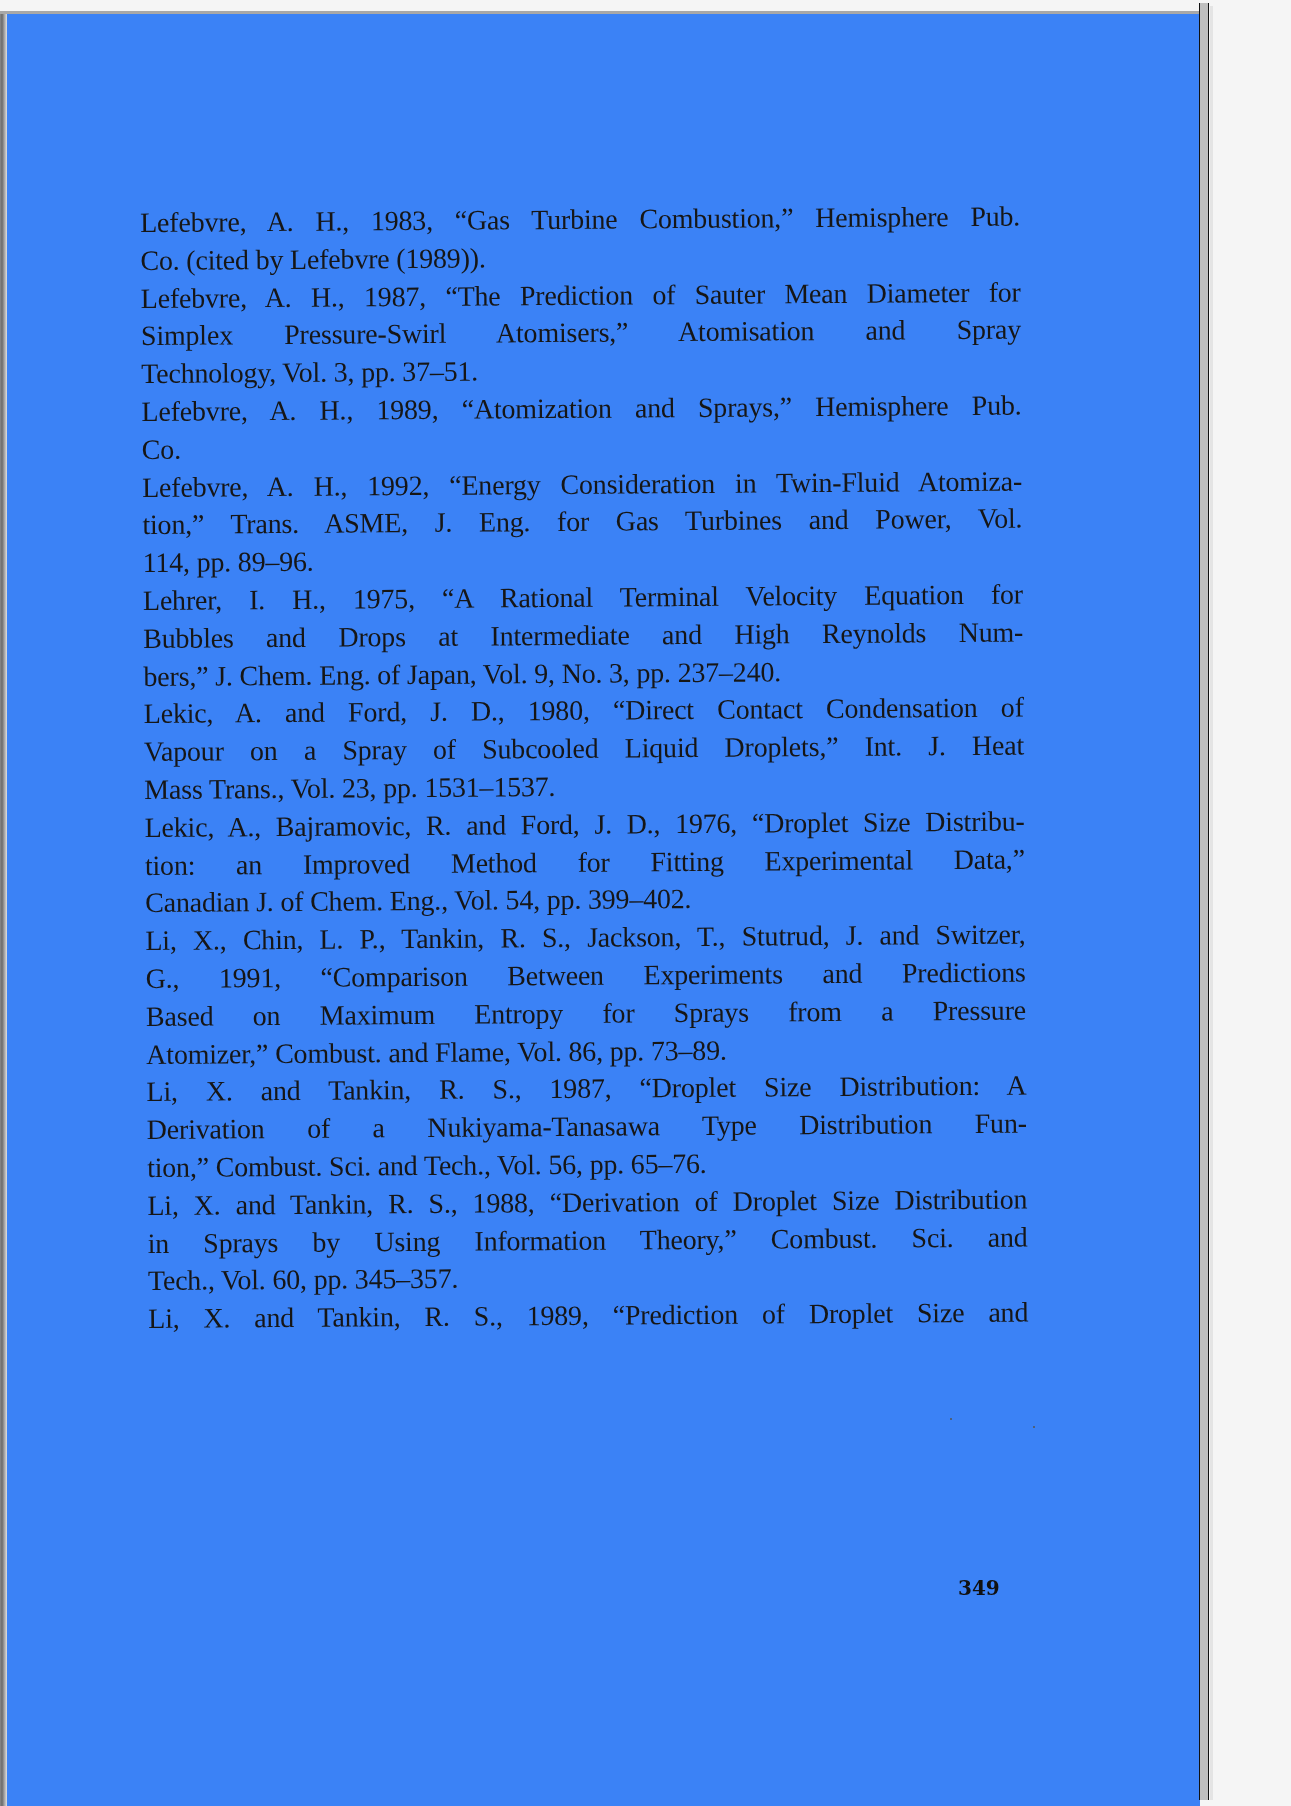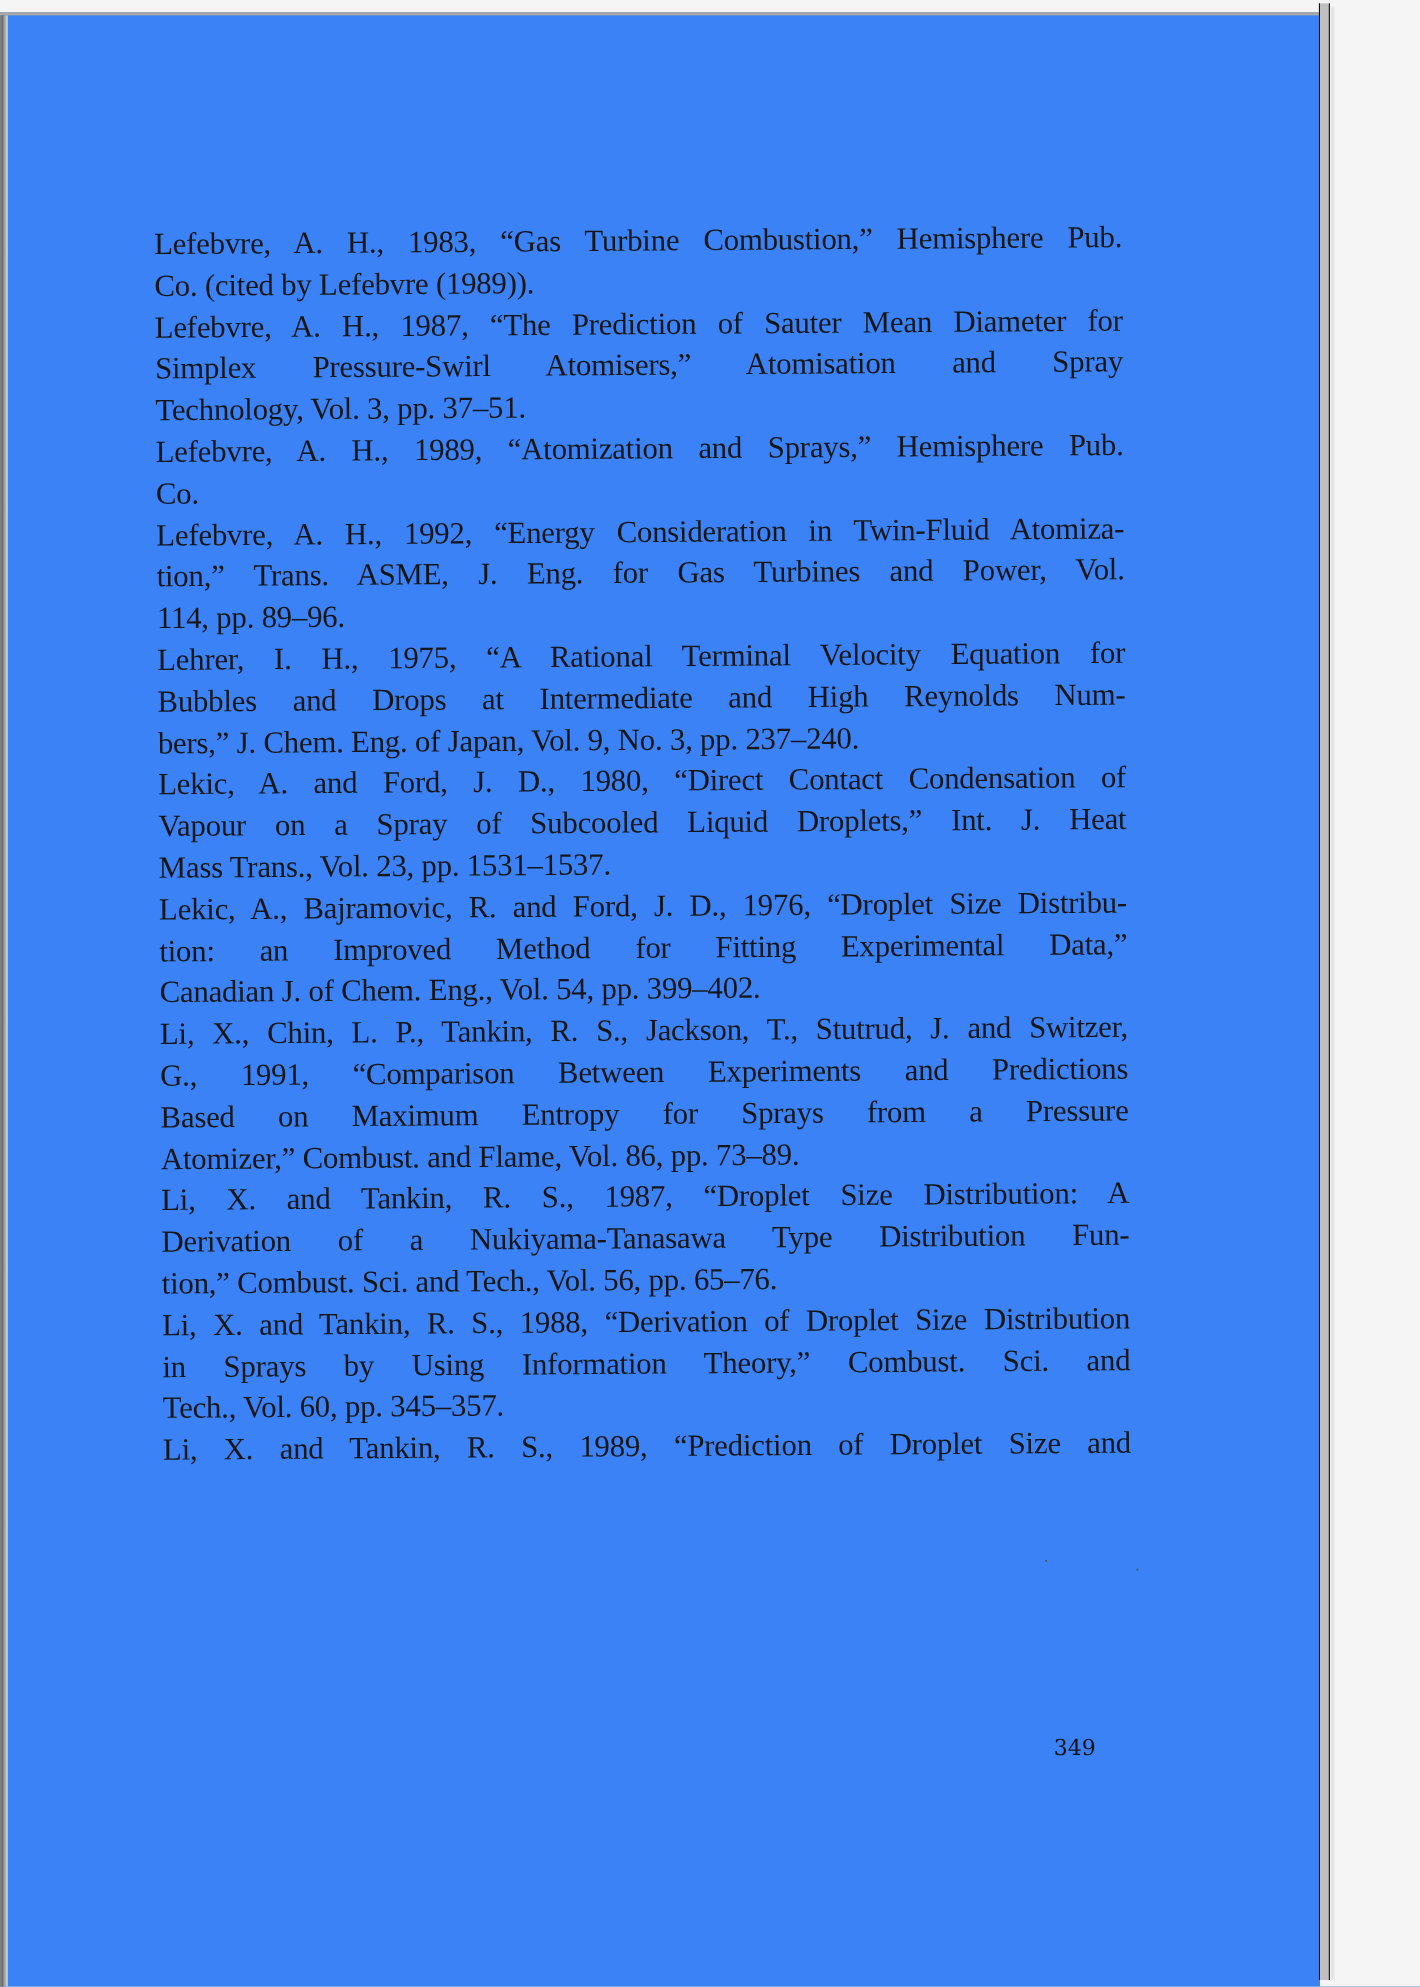--- a/index.html
+++ b/index.html
@@ -82,21 +82,21 @@
       text-align-last: justify;
     }
     .ref .line.last {
       text-align-last: left;
     }
     .page-number {
       position: absolute;
       left: 958px;
       top: 1562px;
       font-family: "DejaVu Serif", serif;
-      font-weight: normal;
+      font-weight: bold;
       font-size: 20px;
       color: #111;
     }
     .speck {
       position: absolute;
       width: 2px;
       height: 2px;
       background: #555;
       border-radius: 50%;
     }

